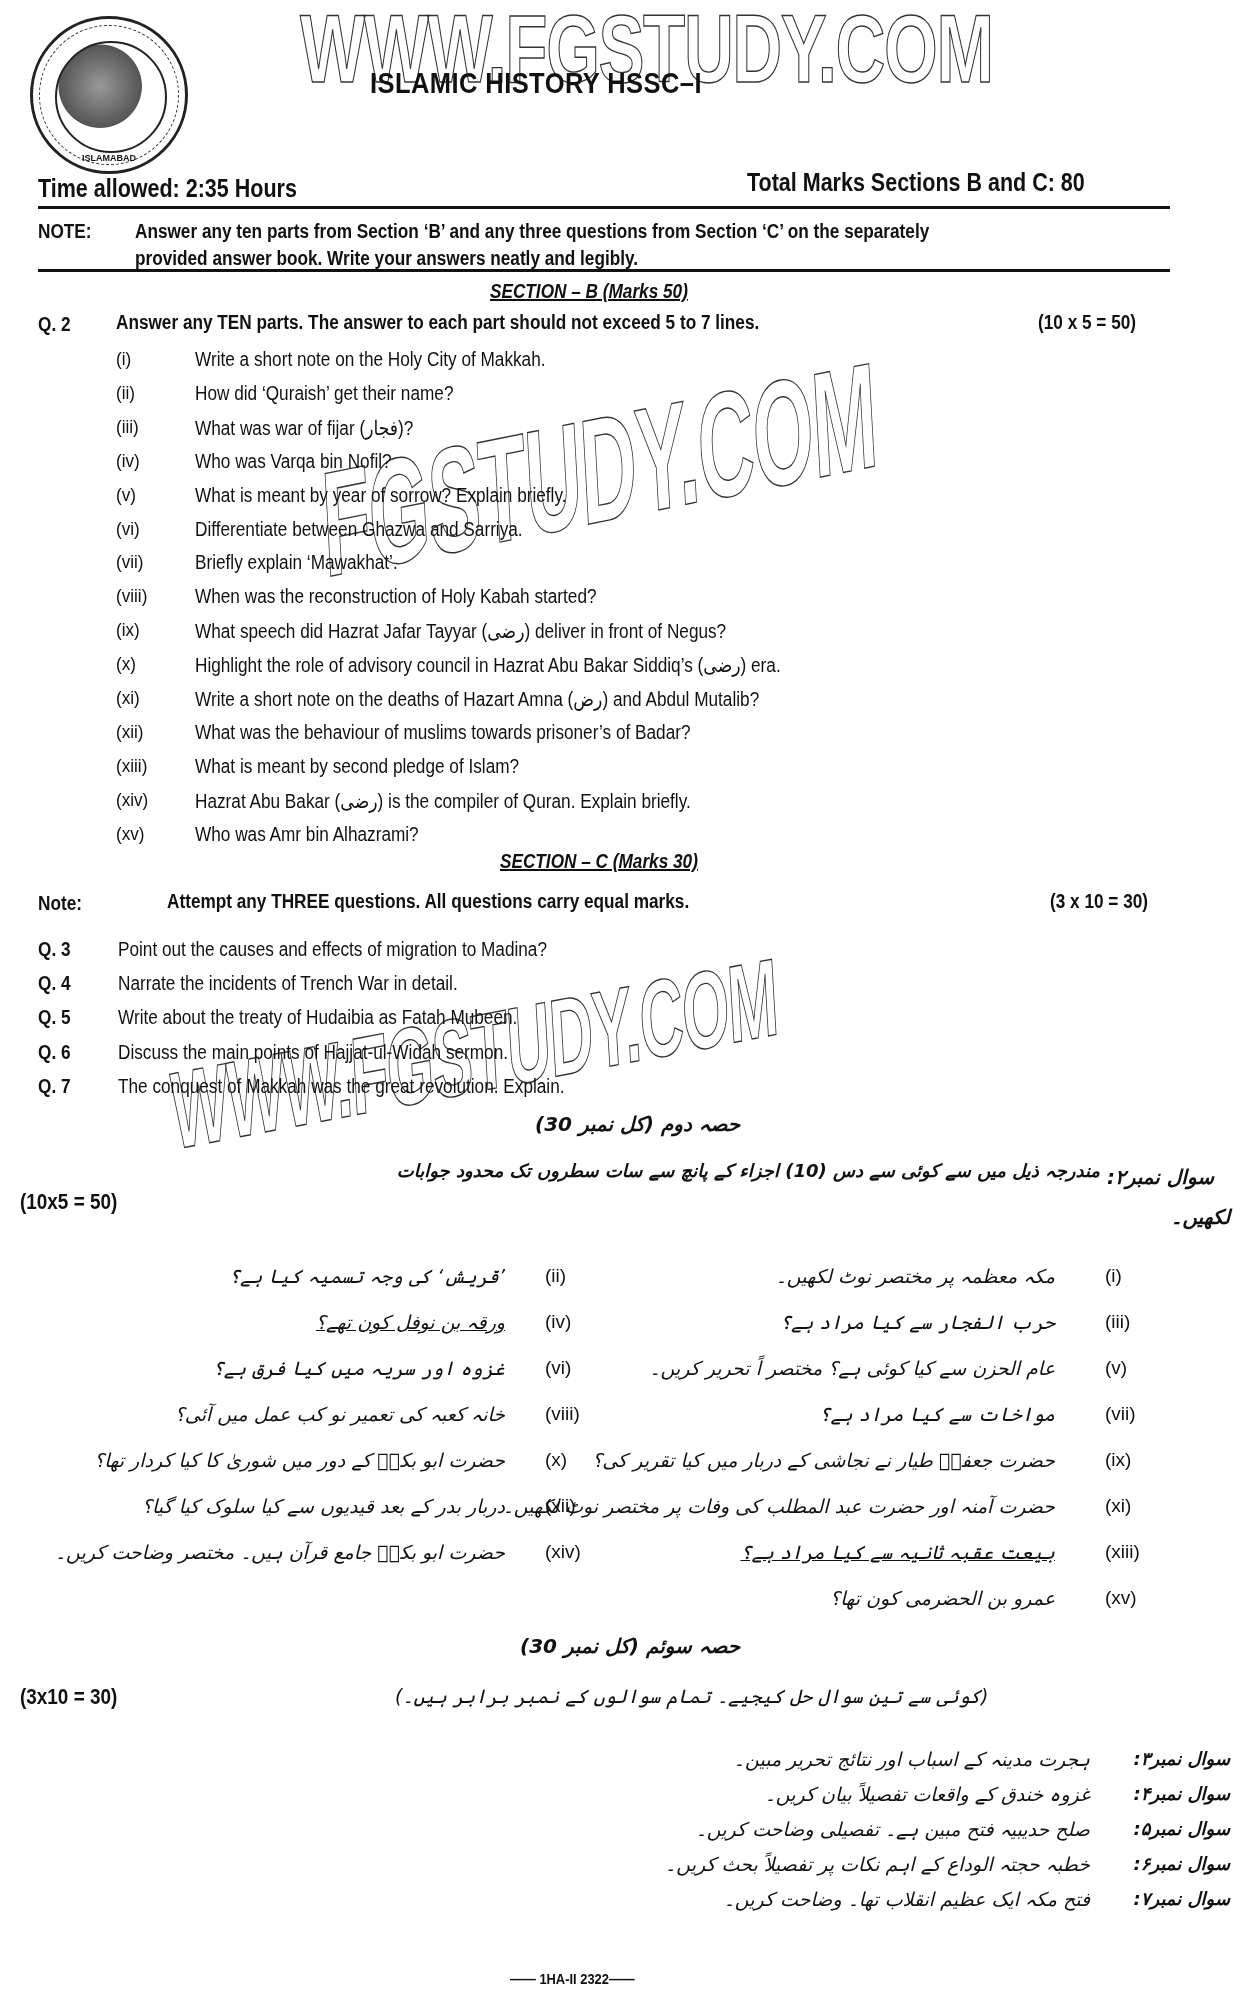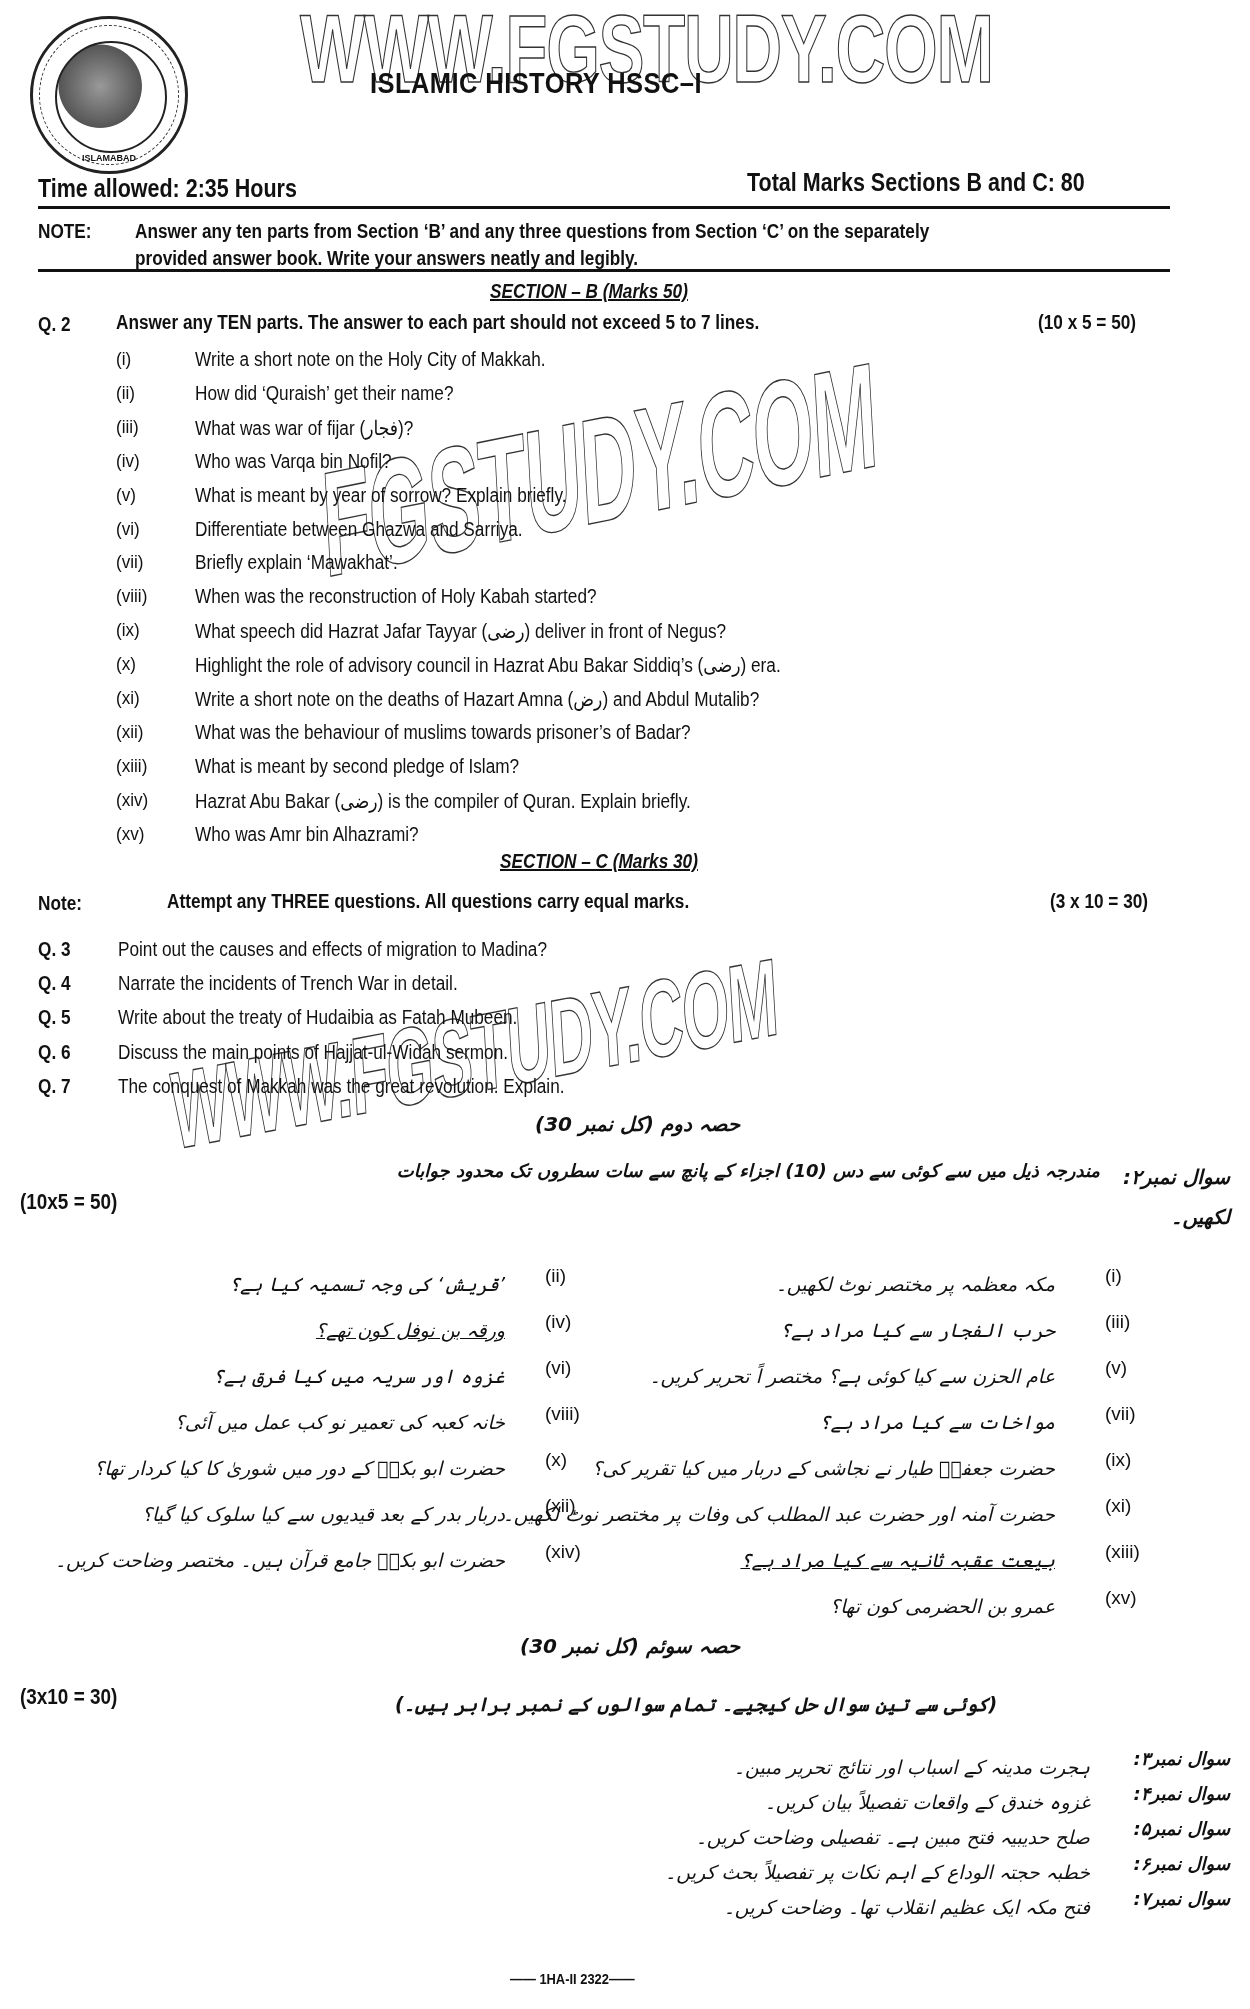--- a/index.html
+++ b/index.html
@@ -16,21 +16,21 @@
   .logo .lbl{position:absolute;left:0;right:0;bottom:8px;text-align:center;font-size:9px;font-weight:bold;}
   .title{left:370px;top:66px;font-size:30px;font-weight:bold;letter-spacing:0.5px;}
   .hdr{font-size:25px;font-weight:bold;}
   .rule{position:absolute;left:38px;width:1132px;background:#111;}
   .note-lbl{font-size:20px;font-weight:bold;}
   .note-txt{font-size:20px;font-weight:bold;line-height:27px;}
   .sec-h{font-size:20px;font-weight:bold;font-style:italic;text-decoration:underline;}
   .q{font-size:20px;}
   .qb{font-size:20px;font-weight:bold;}
   .num{font-size:19px;}
-  .urdu{font-family:"DejaVu Sans", sans-serif;direction:rtl;font-size:19px;font-style:italic;white-space:nowrap;margin-top:8px;}
+  .urdu{font-family:"DejaVu Sans", sans-serif;direction:rtl;font-size:19px;font-style:italic;white-space:nowrap;}
   .urdu-b{font-family:"DejaVu Sans", sans-serif;direction:rtl;font-size:20px;font-weight:bold;font-style:italic;white-space:nowrap;}
   .footer{font-size:15px;font-weight:bold;}
 </style>
 </head>
 <body>
 
 <div class="watermark" style="left:300px;top:-6px;font-size:96px;transform:scaleX(0.72);transform-origin:left top;">WWW.FGSTUDY.COM</div>
 <div class="watermark" style="left:318px;top:440px;font-size:150px;transform:scaleX(0.52) rotate(-6deg);transform-origin:left top;">FGSTUDY.COM</div>
 <div class="watermark" style="left:168px;top:1048px;font-size:110px;transform:scaleX(0.55) rotate(-6deg);transform-origin:left top;">WWW.FGSTUDY.COM</div>
 
@@ -101,21 +101,21 @@
     <div class="abs q cond" style="left:118px;top:972.2px;transform:scaleX(0.86);white-space:nowrap;">Narrate the incidents of Trench War in detail.</div>
     <div class="abs qb cond" style="left:38px;top:1006.4px;transform:scaleX(0.86);">Q. 5</div>
     <div class="abs q cond" style="left:118px;top:1006.4px;transform:scaleX(0.86);white-space:nowrap;">Write about the treaty of Hudaibia as Fatah Mubeen.</div>
     <div class="abs qb cond" style="left:38px;top:1040.6px;transform:scaleX(0.86);">Q. 6</div>
     <div class="abs q cond" style="left:118px;top:1040.6px;transform:scaleX(0.86);white-space:nowrap;">Discuss the main points of Hajjat-ul-Widah sermon.</div>
     <div class="abs qb cond" style="left:38px;top:1074.8px;transform:scaleX(0.86);">Q. 7</div>
     <div class="abs q cond" style="left:118px;top:1074.8px;transform:scaleX(0.86);white-space:nowrap;">The conquest of Makkah was the great revolution. Explain.</div>
   </div>
 
 <div class="abs urdu-b" style="left:535px;top:1112px;direction:rtl;">حصہ دوم (کل نمبر 30)</div>
-<div class="abs urdu-b" style="right:20px;top:1165px;">سوال نمبر۲:</div>
+<div class="abs urdu-b" style="right:36px;top:1165px;">سوال نمبر۲:</div>
 <div class="abs urdu-b" style="right:150px;top:1160px;font-size:18px;">مندرجہ ذیل میں سے کوئی سے دس (10) اجزاء کے پانچ سے سات سطروں تک محدود جوابات</div>
 <div class="abs urdu-b" style="right:20px;top:1205px;">لکھیں۔</div>
 <div class="abs qb cond" style="left:20px;top:1189px;font-size:22px;transform:scaleX(0.86);">(10x5 = 50)</div>
 
 <div id="ub-list">
     <div class="abs num cond" style="left:1105px;top:1265px;">(i)</div>
     <div class="abs urdu" style="right:195px;top:1265px;">مکہ معظمہ پر مختصر نوٹ لکھیں۔</div>
     <div class="abs num cond" style="left:545px;top:1265px;">(ii)</div>
     <div class="abs urdu" style="right:745px;top:1265px;">’قریش‘ کی وجہ تسمیہ کیا ہے؟</div>
     <div class="abs num cond" style="left:1105px;top:1311px;">(iii)</div>
@@ -140,21 +140,21 @@
     <div class="abs urdu" style="right:745px;top:1495px;">دربار بدر کے بعد قیدیوں سے کیا سلوک کیا گیا؟</div>
     <div class="abs num cond" style="left:1105px;top:1541px;">(xiii)</div>
     <div class="abs urdu" style="right:195px;top:1541px;text-decoration:underline;">بیعت عقبہ ثانیہ سے کیا مراد ہے؟</div>
     <div class="abs num cond" style="left:545px;top:1541px;">(xiv)</div>
     <div class="abs urdu" style="right:745px;top:1541px;">حضرت ابو بکرؓ جامع قرآن ہیں۔ مختصر وضاحت کریں۔</div>
     <div class="abs num cond" style="left:1105px;top:1587px;">(xv)</div>
     <div class="abs urdu" style="right:195px;top:1587px;">عمرو بن الحضرمی کون تھا؟</div>
   </div>
 
 <div class="abs urdu-b" style="left:520px;top:1634px;">حصہ سوئم (کل نمبر 30)</div>
-<div class="abs urdu" style="left:395px;top:1685px;font-weight:bold;">(کوئی سے تین سوال حل کیجیے۔ تمام سوالوں کے نمبر برابر ہیں۔)</div>
+<div class="abs urdu" style="left:395px;top:1685px;font-weight:normal;">(کوئی سے تین سوال حل کیجیے۔ تمام سوالوں کے نمبر برابر ہیں۔)</div>
 <div class="abs qb cond" style="left:20px;top:1684px;font-size:22px;transform:scaleX(0.86);">(3x10 = 30)</div>
 
 <div id="uc-list">
     <div class="abs urdu-b" style="right:20px;top:1748px;font-size:18px;">سوال نمبر۳:</div>
     <div class="abs urdu" style="right:160px;top:1748px;">ہجرت مدینہ کے اسباب اور نتائج تحریر مبین۔</div>
     <div class="abs urdu-b" style="right:20px;top:1783px;font-size:18px;margin-left:32px;">سوال نمبر۴:</div>
     <div class="abs urdu" style="right:160px;top:1783px;">غزوہ خندق کے واقعات تفصیلاً بیان کریں۔</div>
     <div class="abs urdu-b" style="right:20px;top:1818px;font-size:18px;">سوال نمبر۵:</div>
     <div class="abs urdu" style="right:160px;top:1818px;">صلح حدیبیہ فتح مبین ہے۔ تفصیلی وضاحت کریں۔</div>
     <div class="abs urdu-b" style="right:20px;top:1853px;font-size:18px;">سوال نمبر۶:</div>

